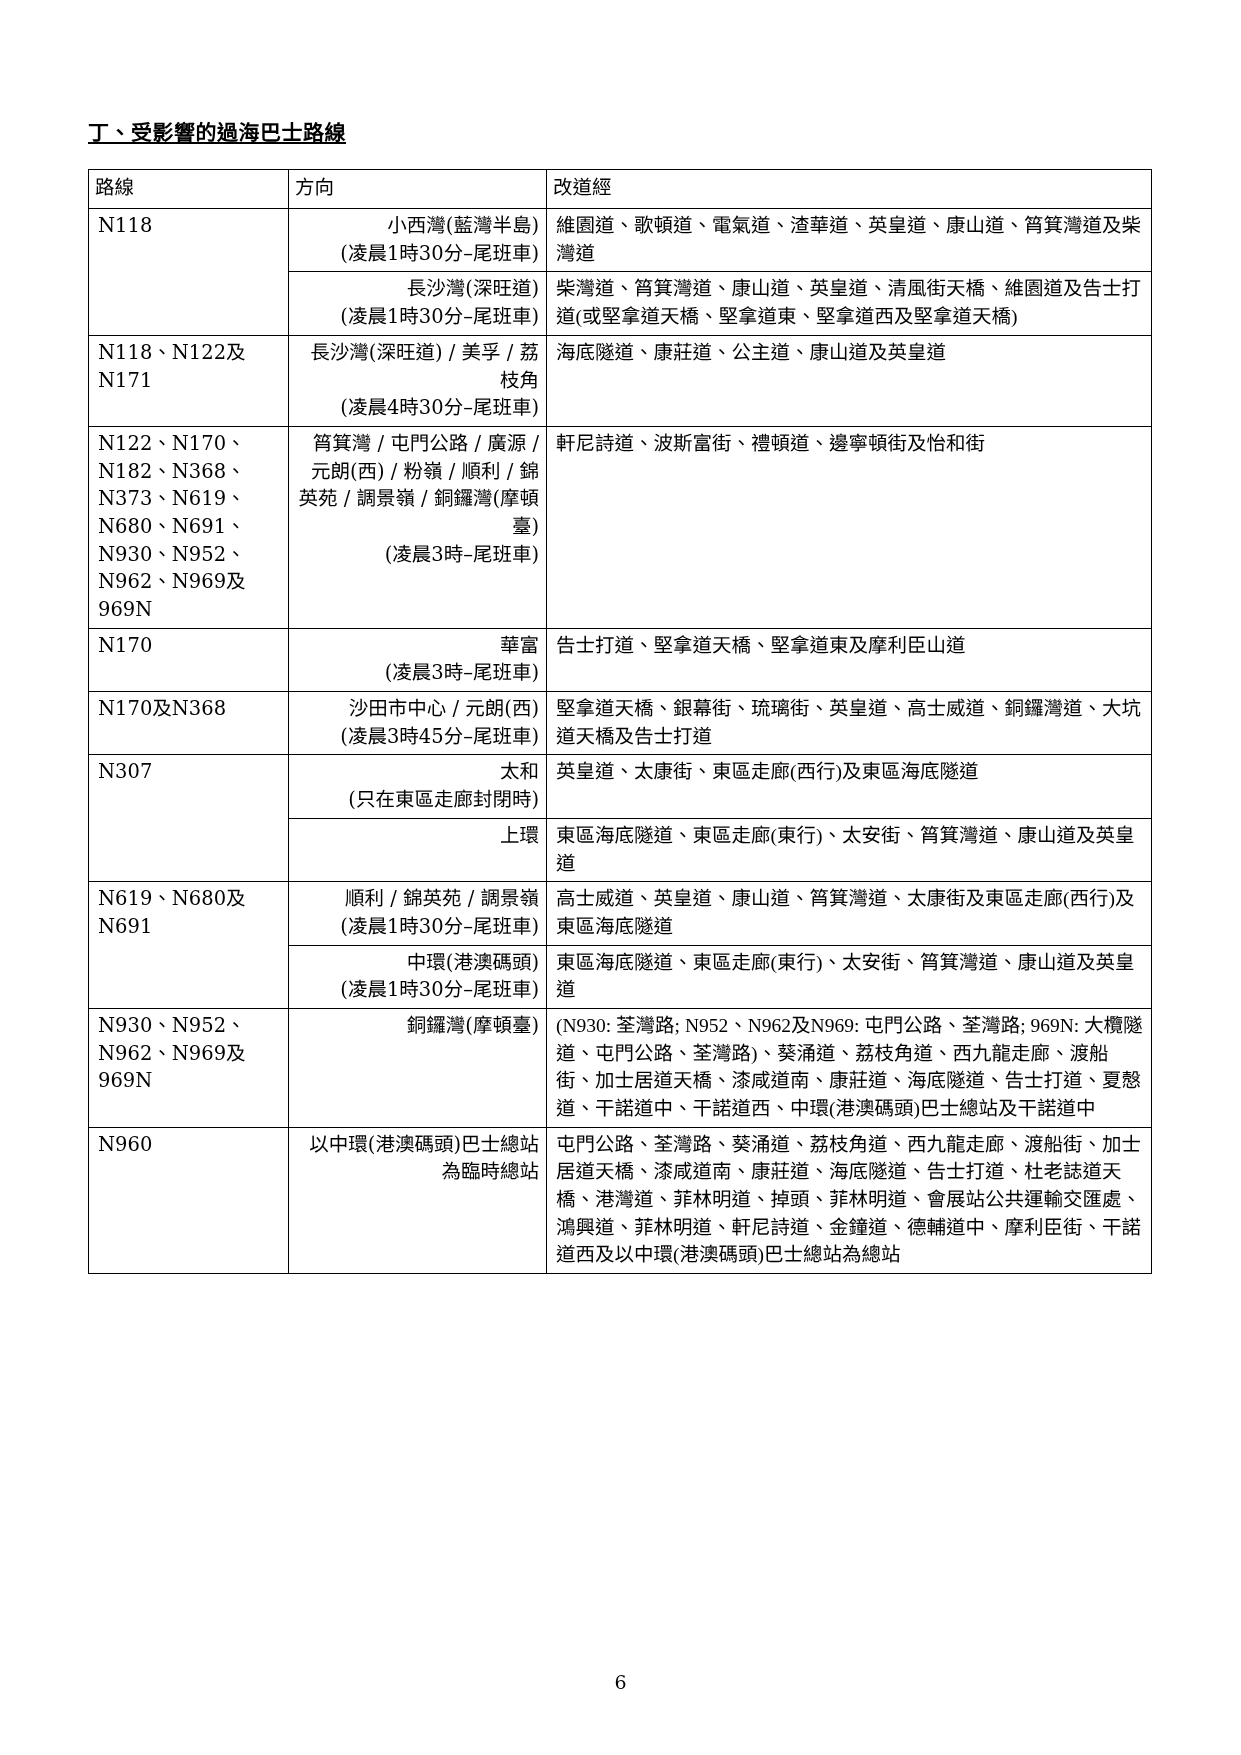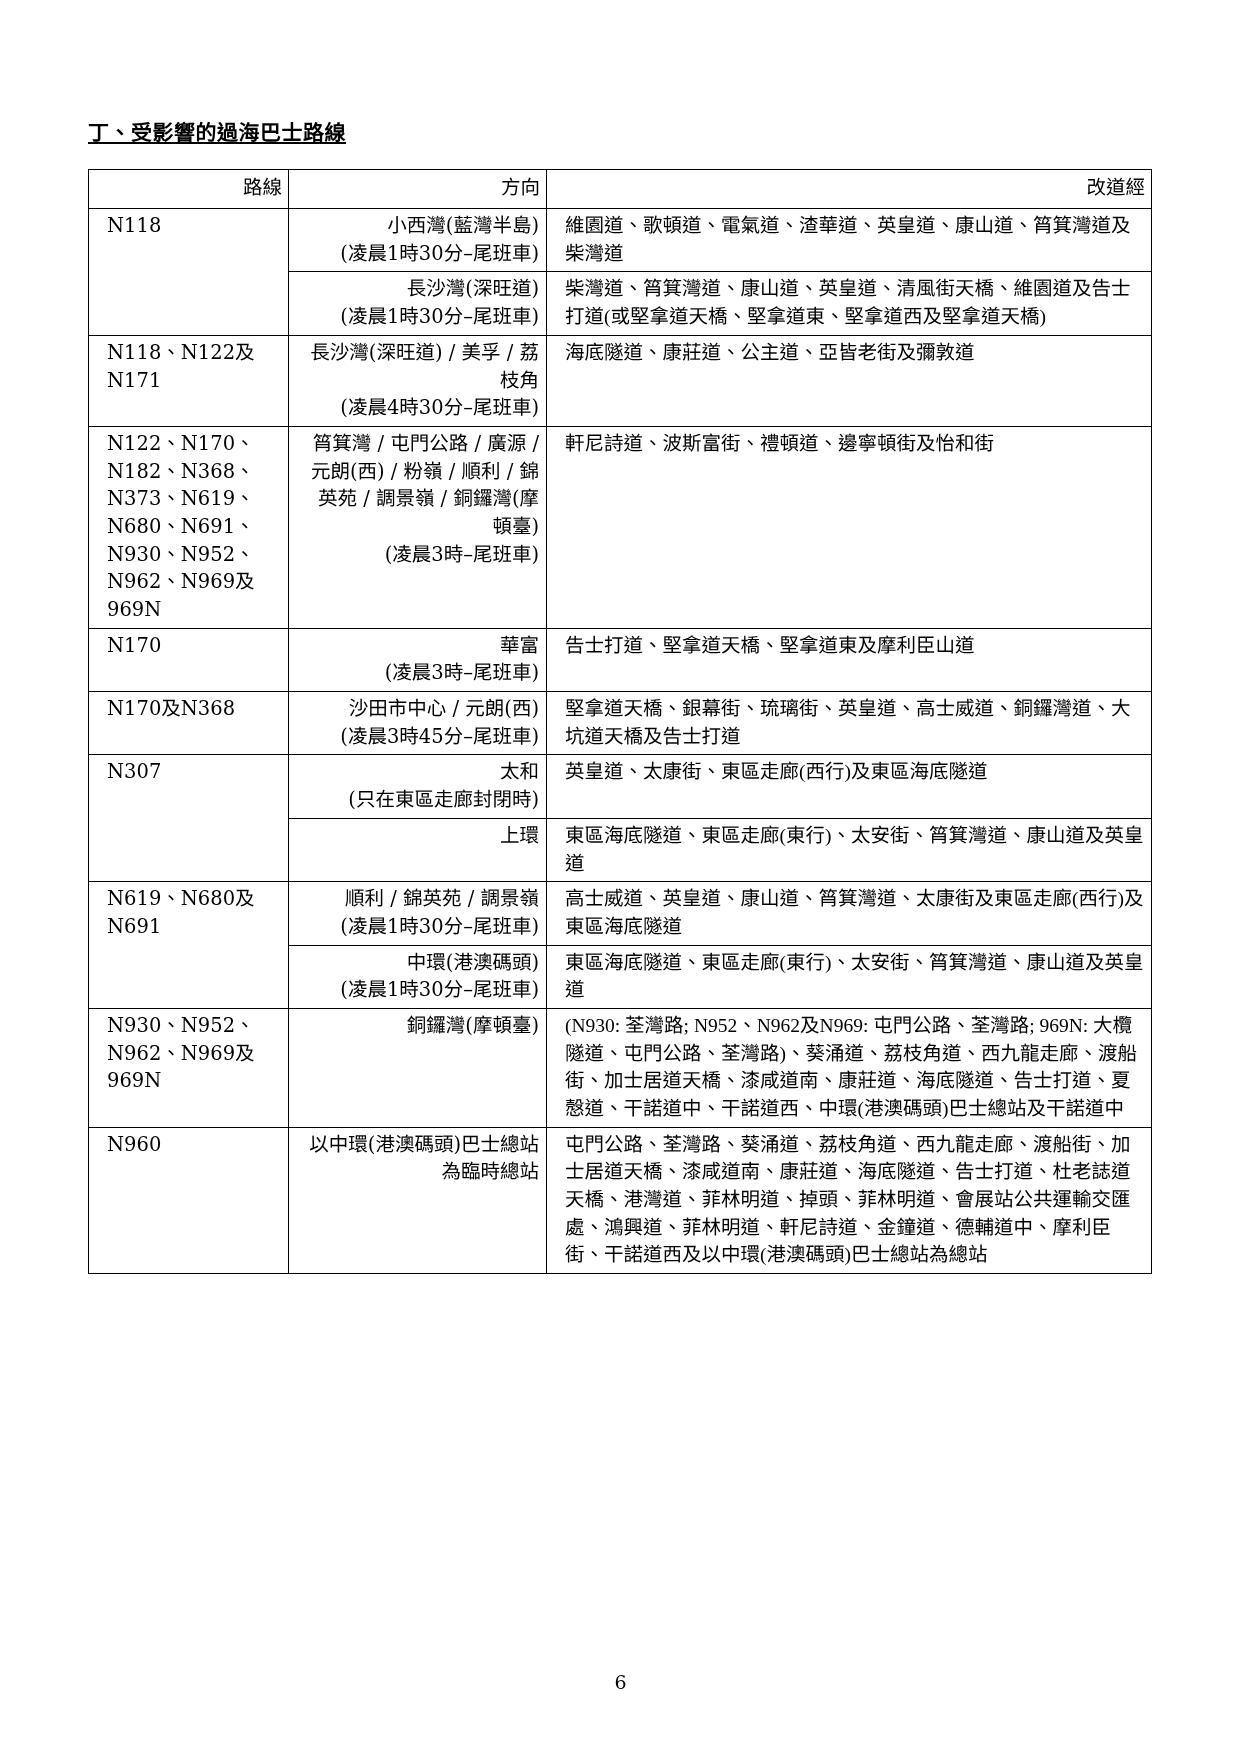--- a/index.html
+++ b/index.html
@@ -31,27 +31,27 @@
   table.routes {
     border-collapse: collapse;
     width: 1063px;
     table-layout: fixed;
     font-size: 19.5px;
     line-height: 1.42;
   }
   table.routes th,
   table.routes td {
     border: 1.3px solid #000000;
-    padding: 3px 7px 4px 18px;
+    padding: 3px 7px 4px 9px;
     vertical-align: top;
     text-align: left;
     font-weight: normal;
   }
   table.routes thead th {
-    text-align: right;
+    text-align: left;
     font-weight: normal;
     padding: 4px 6px 6px 6px;
   }
   col.c1 { width: 200px; }
   col.c2 { width: 258px; }
   col.c3 { width: 605px; }
 
   .cell-just {
     text-align: justify;
     text-justify: inter-ideograph;
@@ -104,21 +104,21 @@
             <span class="line">(凌晨1時30分–尾班車)</span>
           </td>
           <td class="cell-just">柴灣道、筲箕灣道、康山道、英皇道、清風街天橋、維園道及告士打道(或堅拿道天橋、堅拿道東、堅拿道西及堅拿道天橋)</td>
         </tr>
         <tr>
           <td>N118、N122及N171</td>
           <td>
             <span class="line">長沙灣(深旺道) / 美孚 / 荔枝角</span>
             <span class="line">(凌晨4時30分–尾班車)</span>
           </td>
-          <td class="cell-just">海底隧道、康莊道、公主道、亞皆老街及彌敦道</td>
+          <td class="cell-just">海底隧道、康莊道、公主道、康山道及英皇道</td>
         </tr>
         <tr>
           <td>N122、N170、N182、N368、N373、N619、N680、N691、N930、N952、N962、N969及969N</td>
           <td>
             <span class="line">筲箕灣 / 屯門公路 / 廣源 / 元朗(西) / 粉嶺 / 順利 / 錦英苑 / 調景嶺 / 銅鑼灣(摩頓臺)</span>
             <span class="line">(凌晨3時–尾班車)</span>
           </td>
           <td class="cell-just">軒尼詩道、波斯富街、禮頓道、邊寧頓街及怡和街</td>
         </tr>
         <tr>

